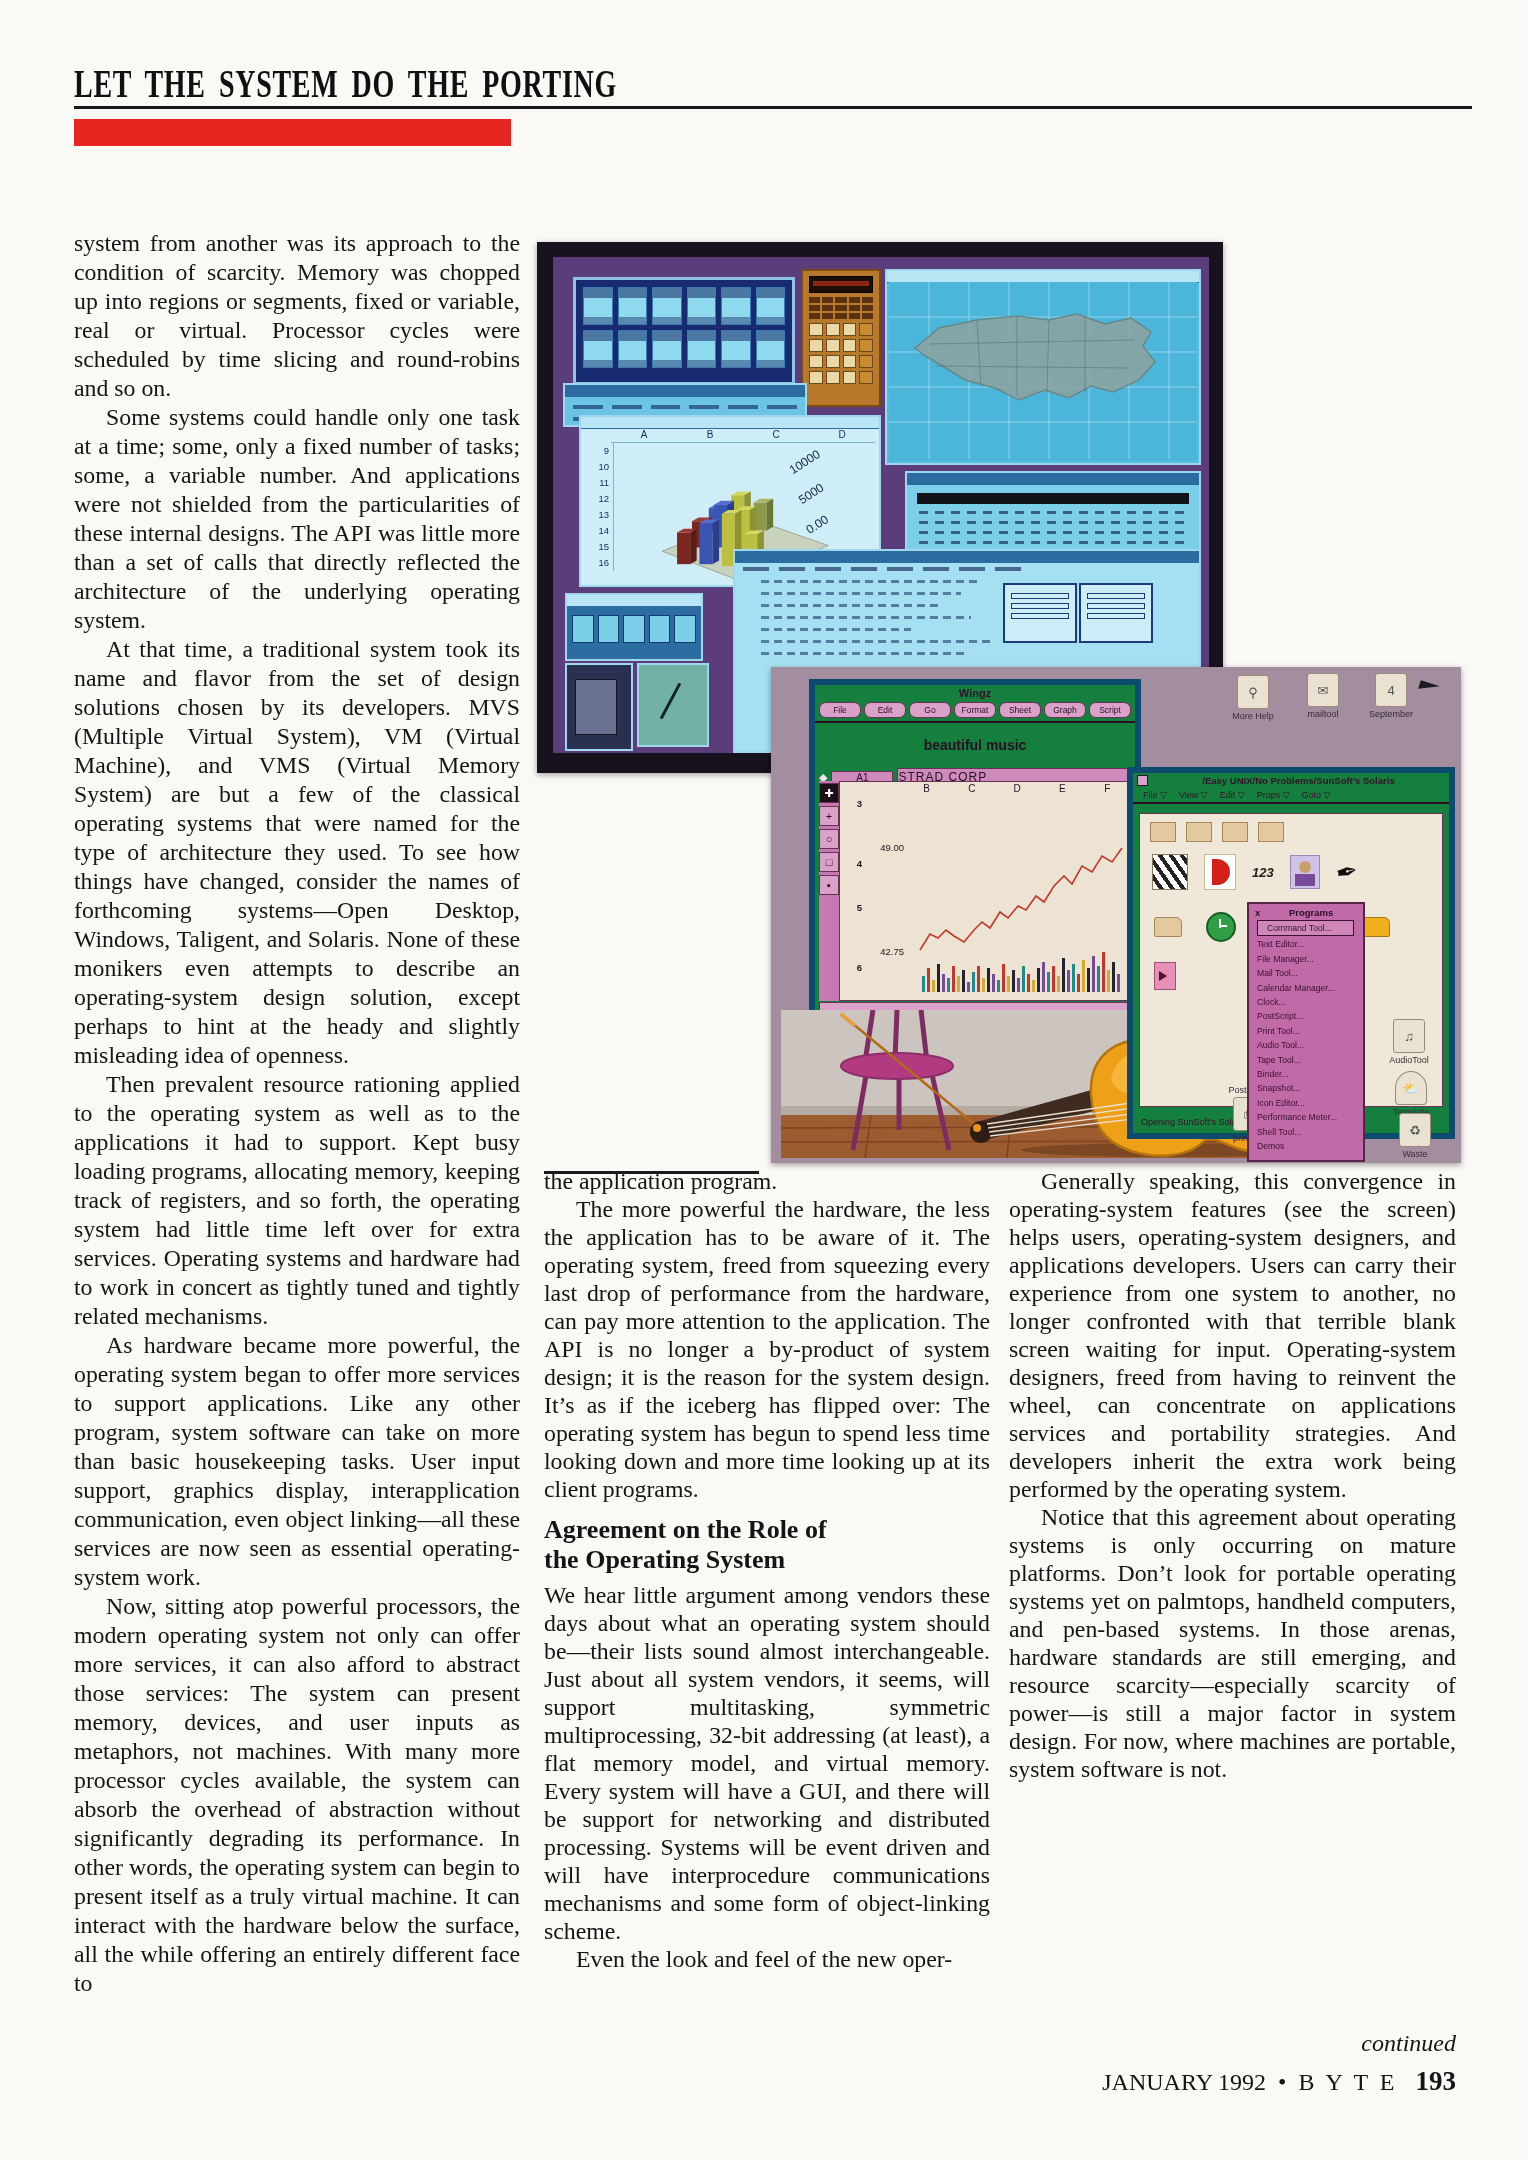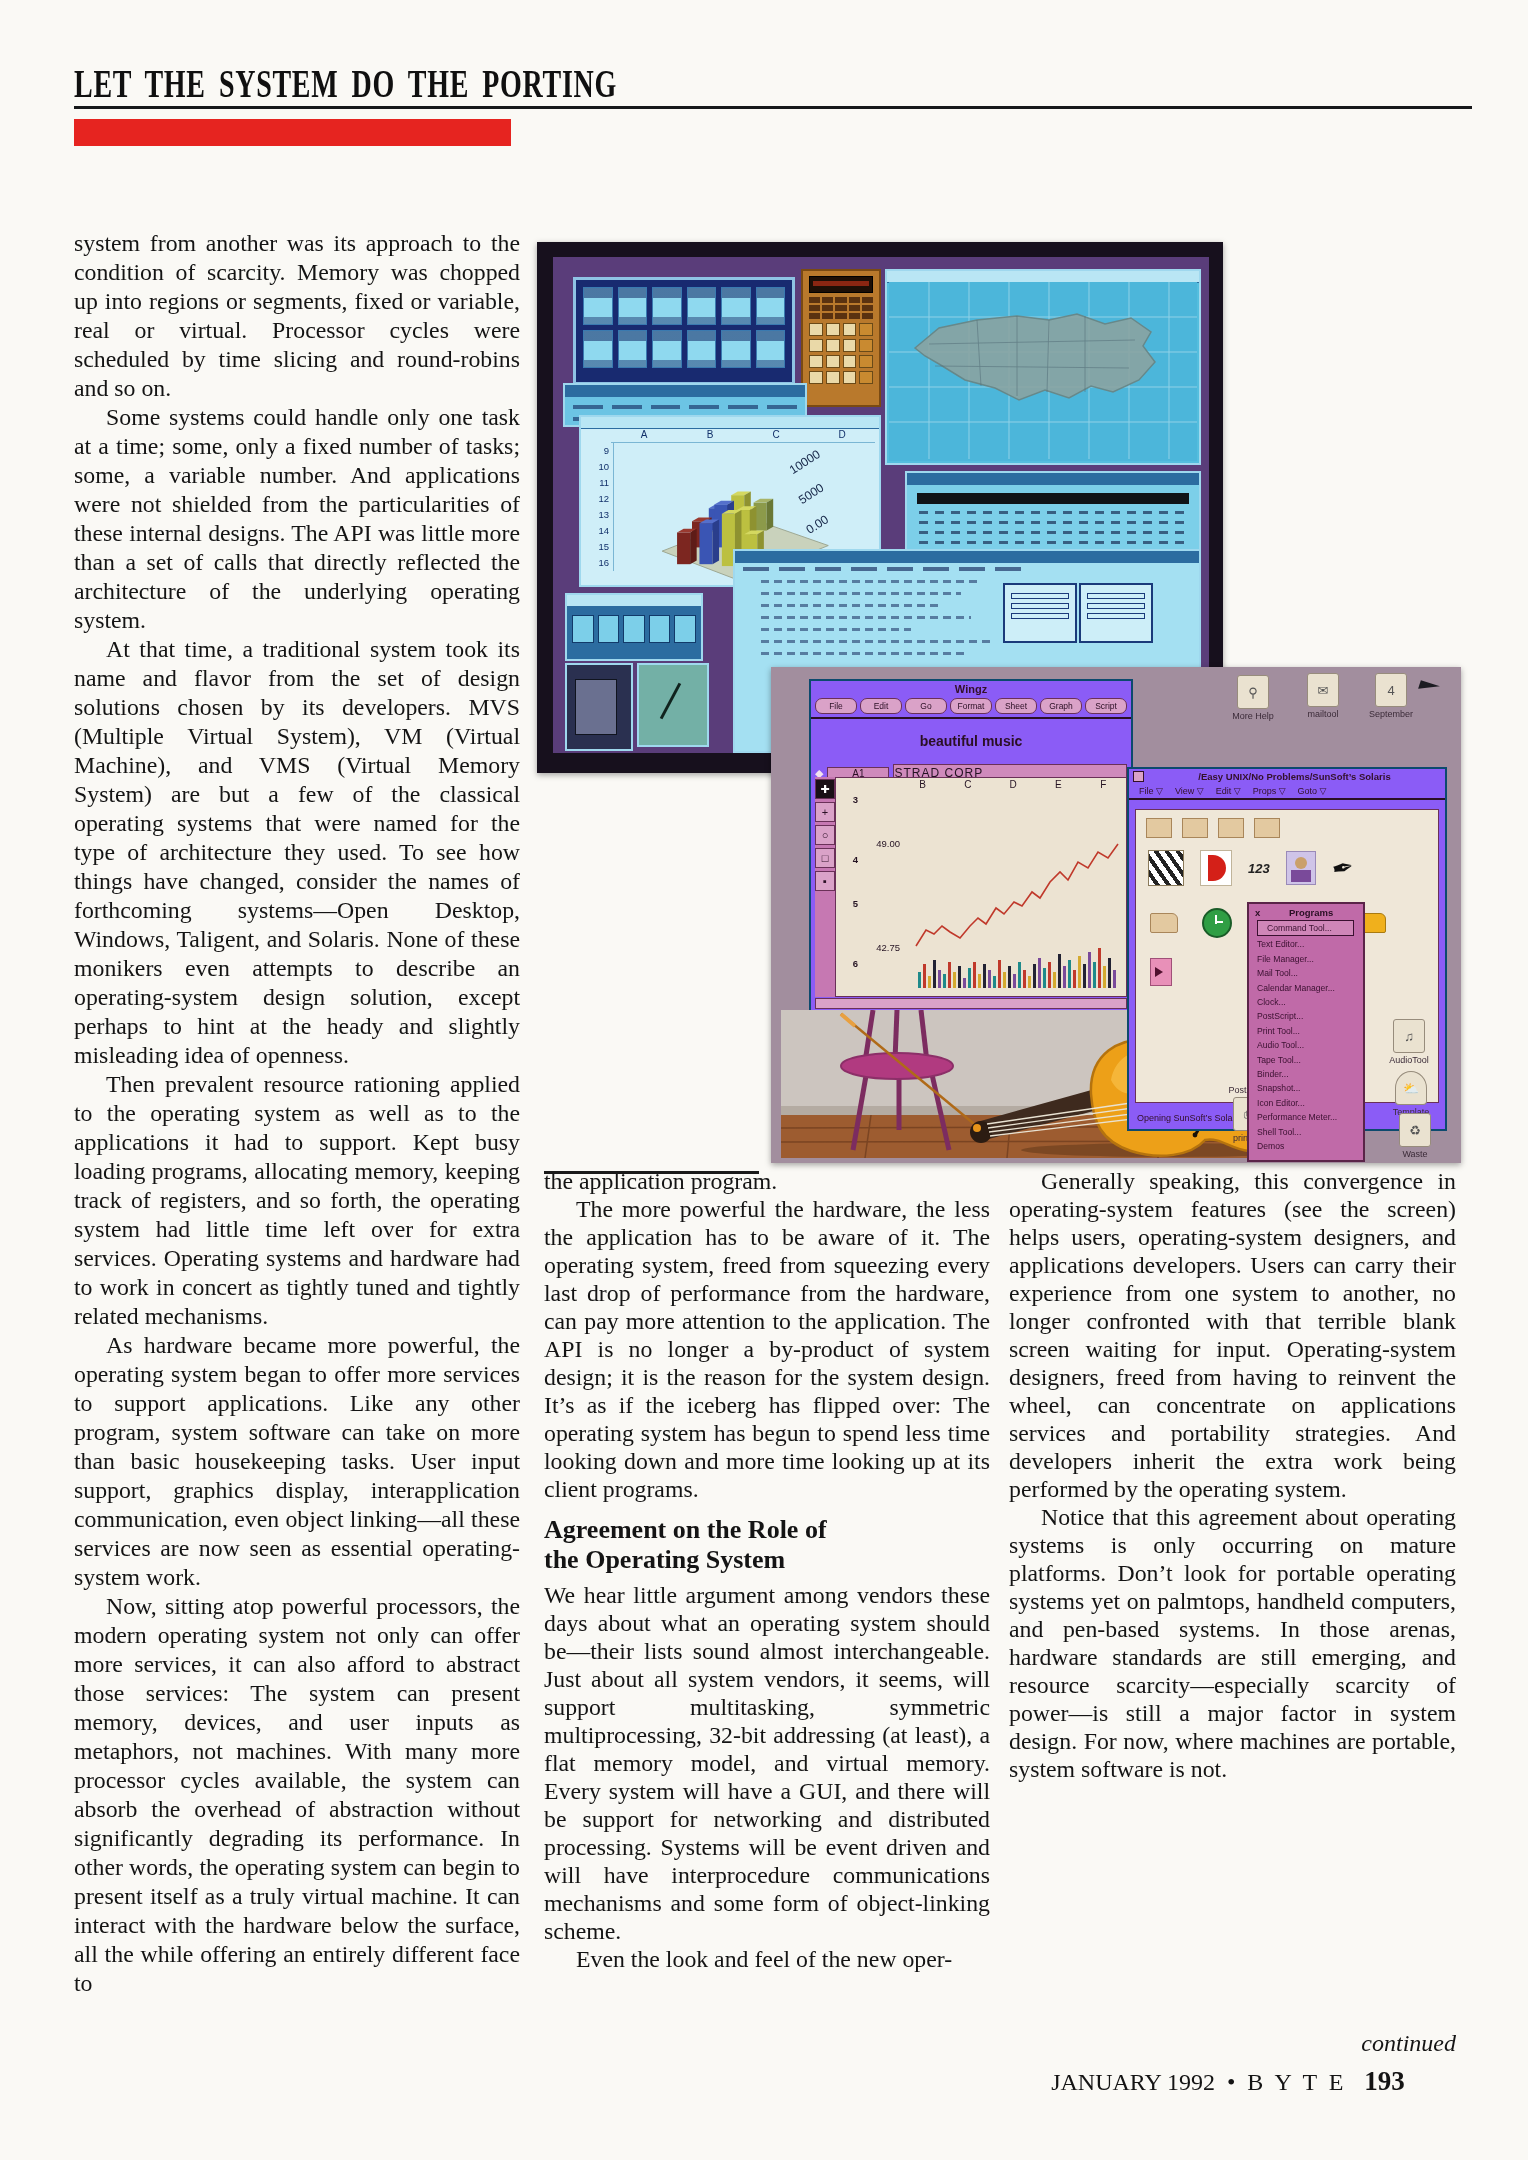--- a/index.html
+++ b/index.html
@@ -18,21 +18,21 @@
   #col1{left:74px;top:229px;width:446px;height:1840px;line-height:29px;}
   #col2{left:544px;top:1167px;width:446px;height:925px;line-height:28px;}
   #col3{left:1009px;top:1167px;width:447px;height:905px;line-height:28px;}
   .subhead{font-weight:bold;font-size:26px;line-height:30px;margin:12px 0 6px 0 !important;text-align:left;}
   
   .caption{position:absolute;left:553px;top:814px;width:214px;font-style:italic;
            font-size:25px;line-height:30.5px;text-align:left;}
   .cap-rule{position:absolute;left:544px;top:1171px;width:215px;height:3px;background:#1a1a1a;}
   .continued{position:absolute;left:1100px;top:2030px;width:356px;text-align:right;
              font-style:italic;font-size:24px;}
-  .byteline{position:absolute;left:1000px;top:2066px;width:456px;text-align:center;font-size:24px;}
+  .byteline{position:absolute;left:1000px;top:2066px;width:456px;text-align:right;font-size:24px;}
   .byteline .mag{letter-spacing:3px;}
   .byteline .pg{font-weight:bold;font-size:27px;}
   
   .photo{position:absolute;box-shadow:0 2px 6px rgba(0,0,0,.35);}
   #sco{left:537px;top:242px;width:686px;height:531px;background:#17101d;z-index:1;}
   .sco-desk{position:absolute;left:16px;top:15px;right:14px;bottom:20px;background:#5a3d7a;overflow:hidden;}
   #solaris{left:771px;top:667px;width:690px;height:496px;background:#a28e9e;z-index:2;overflow:hidden;}
   
   .ui{font-family:"Liberation Sans",sans-serif;}
   
@@ -75,21 +75,21 @@
   .tut-box{position:absolute;width:62px;height:48px;border:2px solid #1a3a7a;background:#cdeef8;padding:4px;}
   .tut-box i{display:block;height:4px;margin:4px 2px;border:1px solid #1a3a7a;background:transparent;}
   .pal2{left:12px;top:336px;width:134px;height:64px;background:#2c6ca0;}
   .pal2 .btns{display:flex;gap:4px;margin:8px 5px;}
   .pal2 .btns b{flex:1;height:26px;background:#7ccfe9;border:1px solid #123a6a;}
   .photo-win{left:12px;top:406px;width:64px;height:84px;background:#2a3050;}
   .photo-win i{position:absolute;left:8px;top:14px;right:14px;bottom:14px;background:#6a7090;border:1px solid #10141f;}
   .clock-win{left:84px;top:406px;width:68px;height:80px;background:#73b0a6;}
   .clock-win i{position:absolute;left:30px;top:16px;width:3px;height:40px;background:#10231e;transform:rotate(28deg);}
   
-  .pwin{position:absolute;background:#8b5cf6;border:2px solid #0c4a6e;}
+  .pwin{position:absolute;background:#15803d;border:6px solid #0c4a6e;}
   .ptitle{text-align:center;font-size:11px;font-weight:bold;color:#33102a;padding-top:2px;}
   .wingz{left:38px;top:12px;width:320px;height:330px;}
   .wz-tabs{display:flex;gap:3px;margin:3px 4px;}
   .wz-tabs span{flex:1;font-size:8.5px;text-align:center;color:#2a0f24;background:#daa2c8;
                 border:1px solid #6a3058;border-radius:7px;padding:2px 0;}
   .wz-sep{height:2px;background:#2a0f24;margin:1px 0;}
   .wz-doc{text-align:center;font-size:14px;font-weight:bold;color:#2a0f24;padding:13px 0;}
   .wz-formula{display:flex;align-items:center;gap:4px;margin:2px 4px;}
   .wz-ref{width:60px;text-align:center;font-size:10px;background:#cf8abc;border:1px solid #6a3058;color:#2a0f24;}
   .wz-val{flex:1;font-size:12px;background:#cf8abc;border:1px solid #6a3058;color:#241222;padding:1px 0;letter-spacing:1px;}

